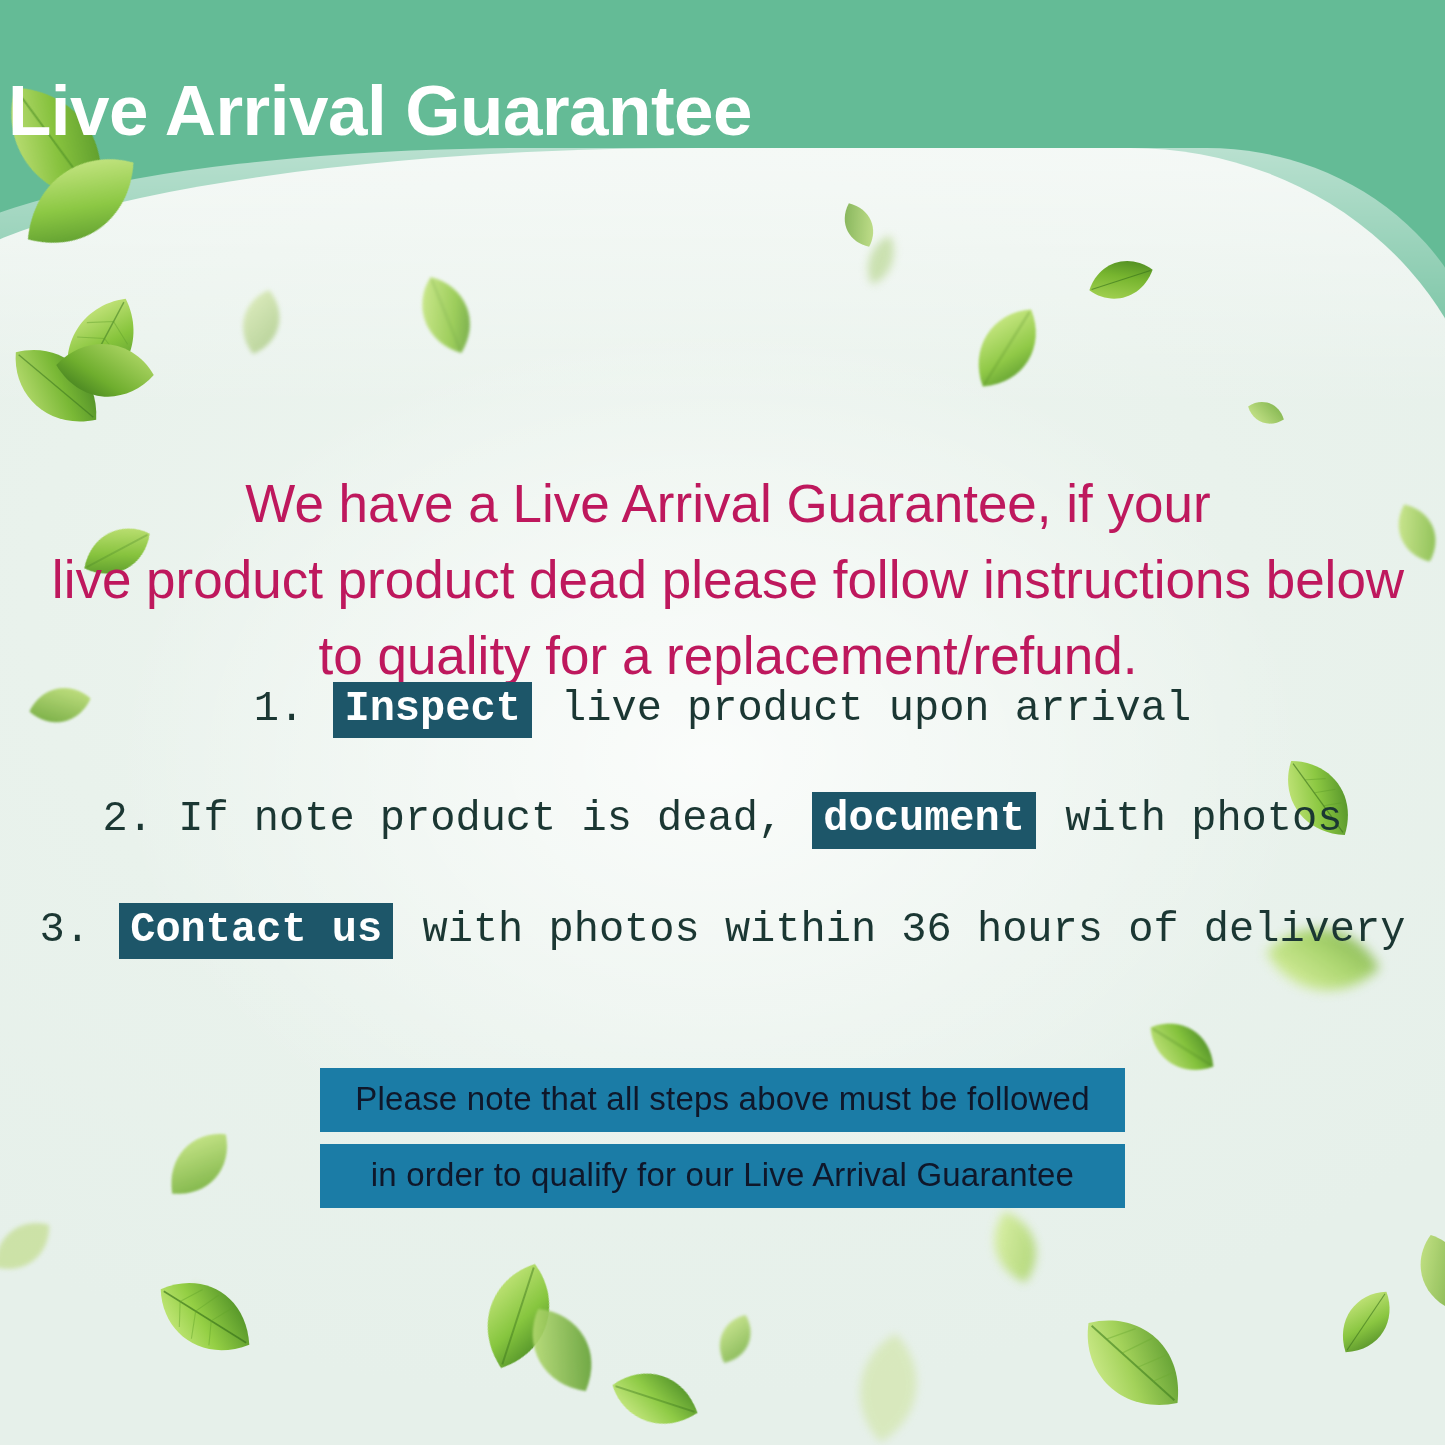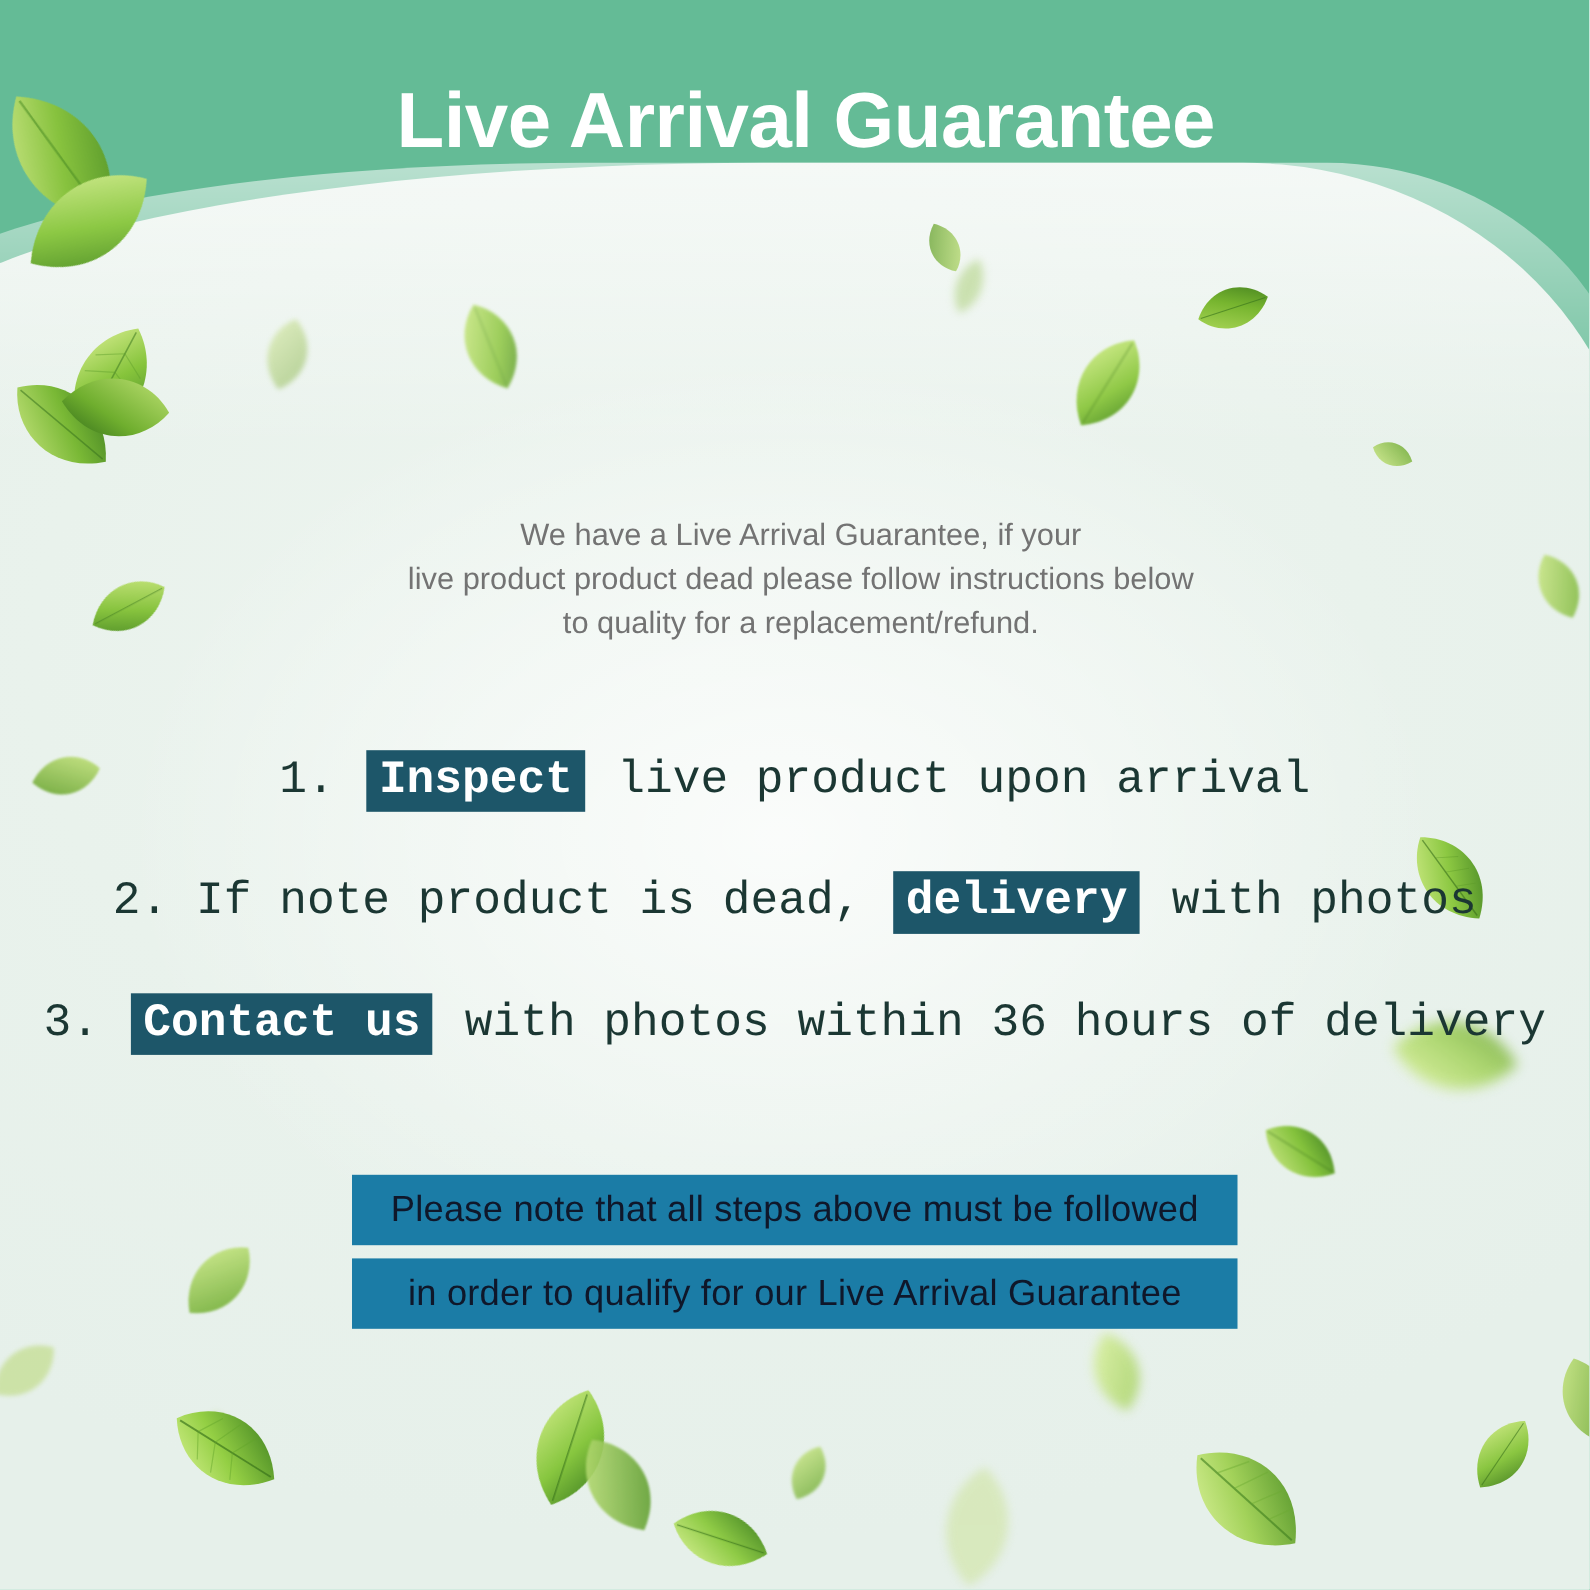--- a/index.html
+++ b/index.html
@@ -58,36 +58,36 @@
   .leaf { position: absolute; transform-origin: 50% 50%; }
   .leaf svg { display: block; width: 100%; height: 100%; }
 
   
   .content { position: relative; z-index: 6; }
 
   .title {
     position: absolute;
     left: 0; right: 0;
     top: 74px;
-    text-align: center;
+    text-align: left;
     color: #ffffff;
     font-size: 71px;
     font-weight: bold;
     letter-spacing: -0.5px;
     line-height: 1.05;
-    padding-left: 20px;
+    padding-left: 8px;
   }
 
   .intro {
     position: absolute;
     left: 11px; right: 0;
     top: 466px;
     text-align: center;
-    color: #737373;
-    font-size: 28px;
+    color: #be185d;
+    font-size: 53px;
     line-height: 1.43;
     font-weight: 500;
   }
 
   .steps {
     position: absolute;
     left: 0; right: 0;
     top: 682px;
     font-family: Liberation Mono, monospace;
   }
@@ -537,21 +537,21 @@
 
       <div class="step">
         <span class="num">1.</span>
         <span class="hl">Inspect</span>
         <span class="rest">live product upon arrival</span>
       </div>
 
       <div class="step">
         <span class="num">2.</span>
         <span class="rest">If note product is dead,</span>
-        <span class="hl">delivery</span>
+        <span class="hl">document</span>
         <span class="rest">with photos</span>
       </div>
 
       <div class="step">
         <span class="num">3.</span>
         <span class="hl">Contact us</span>
         <span class="rest">with photos within 36 hours of delivery</span>
       </div>
 
     </div>

